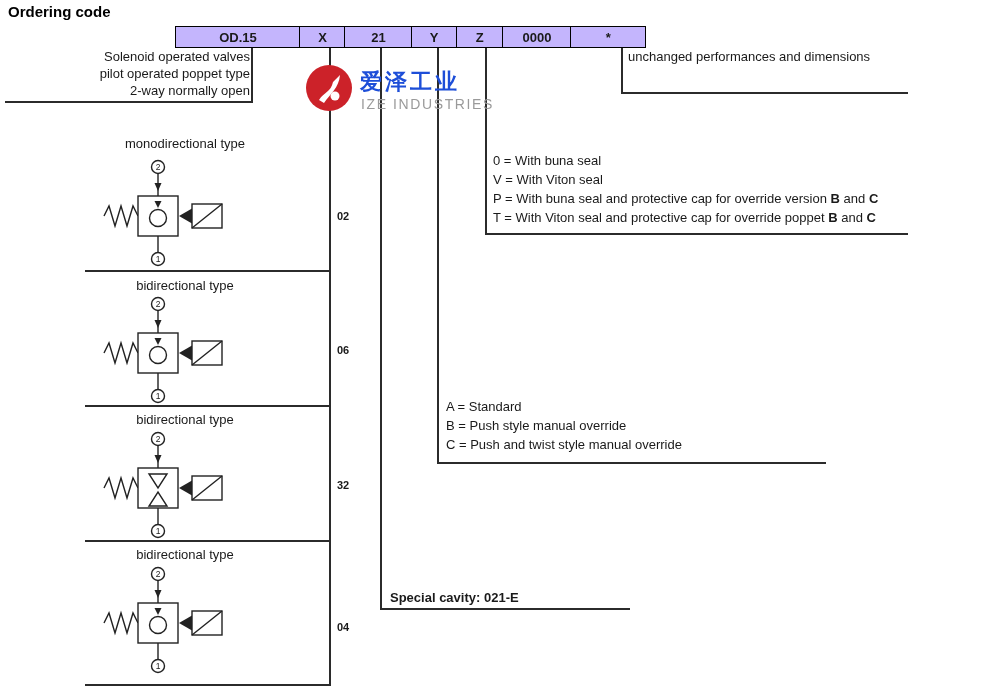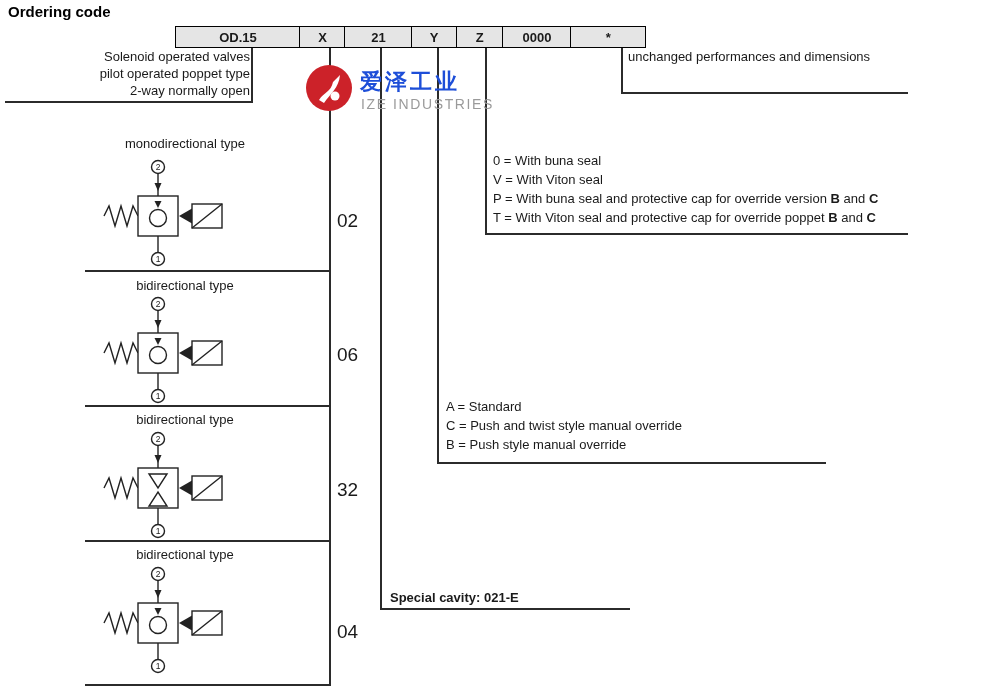--- a/index.html
+++ b/index.html
@@ -7,31 +7,31 @@
   body {
     width:992px; height:694px; position:relative; overflow:hidden;
     font-family:"Liberation Sans", sans-serif; color:#1a1a1a;
   }
   .abs { position:absolute; }
   .hline { position:absolute; height:2px; background:#2b2b2b; }
   .vline { position:absolute; width:2px; background:#2b2b2b; }
   .title { left:8px; top:3px; font-size:15px; font-weight:bold; color:#000; }
   .code-row { left:175px; top:26px; display:flex; z-index:2; }
   .code-box {
-    height:22px; border:1.8px solid #000; background:#e5e5e5;
+    height:22px; border:1.8px solid #000; background:#c4b5fd;
     display:flex; align-items:center; justify-content:center;
     font-weight:bold; font-size:13px; margin-left:-1.8px;
   }
   .code-box:first-child { margin-left:0; }
   .w1{width:126px}.w2{width:47px}.w3{width:68px}.w4{width:47px}.w5{width:48px}.w6{width:70px}.w7{width:76px}
   .note-left { left:10px; top:48px; width:240px; text-align:right; font-size:13px; line-height:17px; }
   .note-series { left:628px; top:48px; font-size:13px; line-height:18px; }
   .opt-block { font-size:13px; line-height:19px; }
   .valve-label { position:absolute; width:200px; text-align:center; font-size:13px; }
-  .valve-code { position:absolute; font-size:19px; font-weight:normal; }
+  .valve-code { position:absolute; font-size:11px; font-weight:bold; }
   .valve-svg { position:absolute; width:180px; height:110px; }
   .logo-badge { left:305px; top:64px; width:48px; height:48px; z-index:6; }
   .wm-cn { left:360px; top:67px; font-size:22px; font-weight:bold; color:#1d4ed8; letter-spacing:3px; z-index:6; }
   .wm-en { left:361px; top:96px; font-size:14px; color:#9a9a9a; letter-spacing:1.6px; z-index:6; }
 </style>
 </head>
 <body>
 
 <div class="abs title">Ordering code</div>
 
@@ -172,17 +172,17 @@
 
 <div class="abs opt-block" style="left:493px; top:151px;">
   <div><span>0 = With buna seal</span></div>
   <div><span>V = With Viton seal</span></div>
   <div><span>P = With buna seal and protective cap for override version </span><span style="font-weight: bold;">B</span><span> and </span><span style="font-weight: bold;">C</span></div>
   <div><span>T = With Viton seal and protective cap for override poppet </span><span style="font-weight: bold;">B</span><span> and </span><span style="font-weight: bold;">C</span></div>
 </div>
 
 <div class="abs opt-block" style="left:446px; top:397px;">
   <div>A = Standard</div>
+  <div>B = Push style manual override</div>
   <div>C = Push and twist style manual override</div>
-  <div>B = Push style manual override</div>
 </div>
 
 <div class="abs opt-block" style="left:390px; top:588px;font-weight:bold;">Special cavity: 021-E</div>
 
 </body></html>

